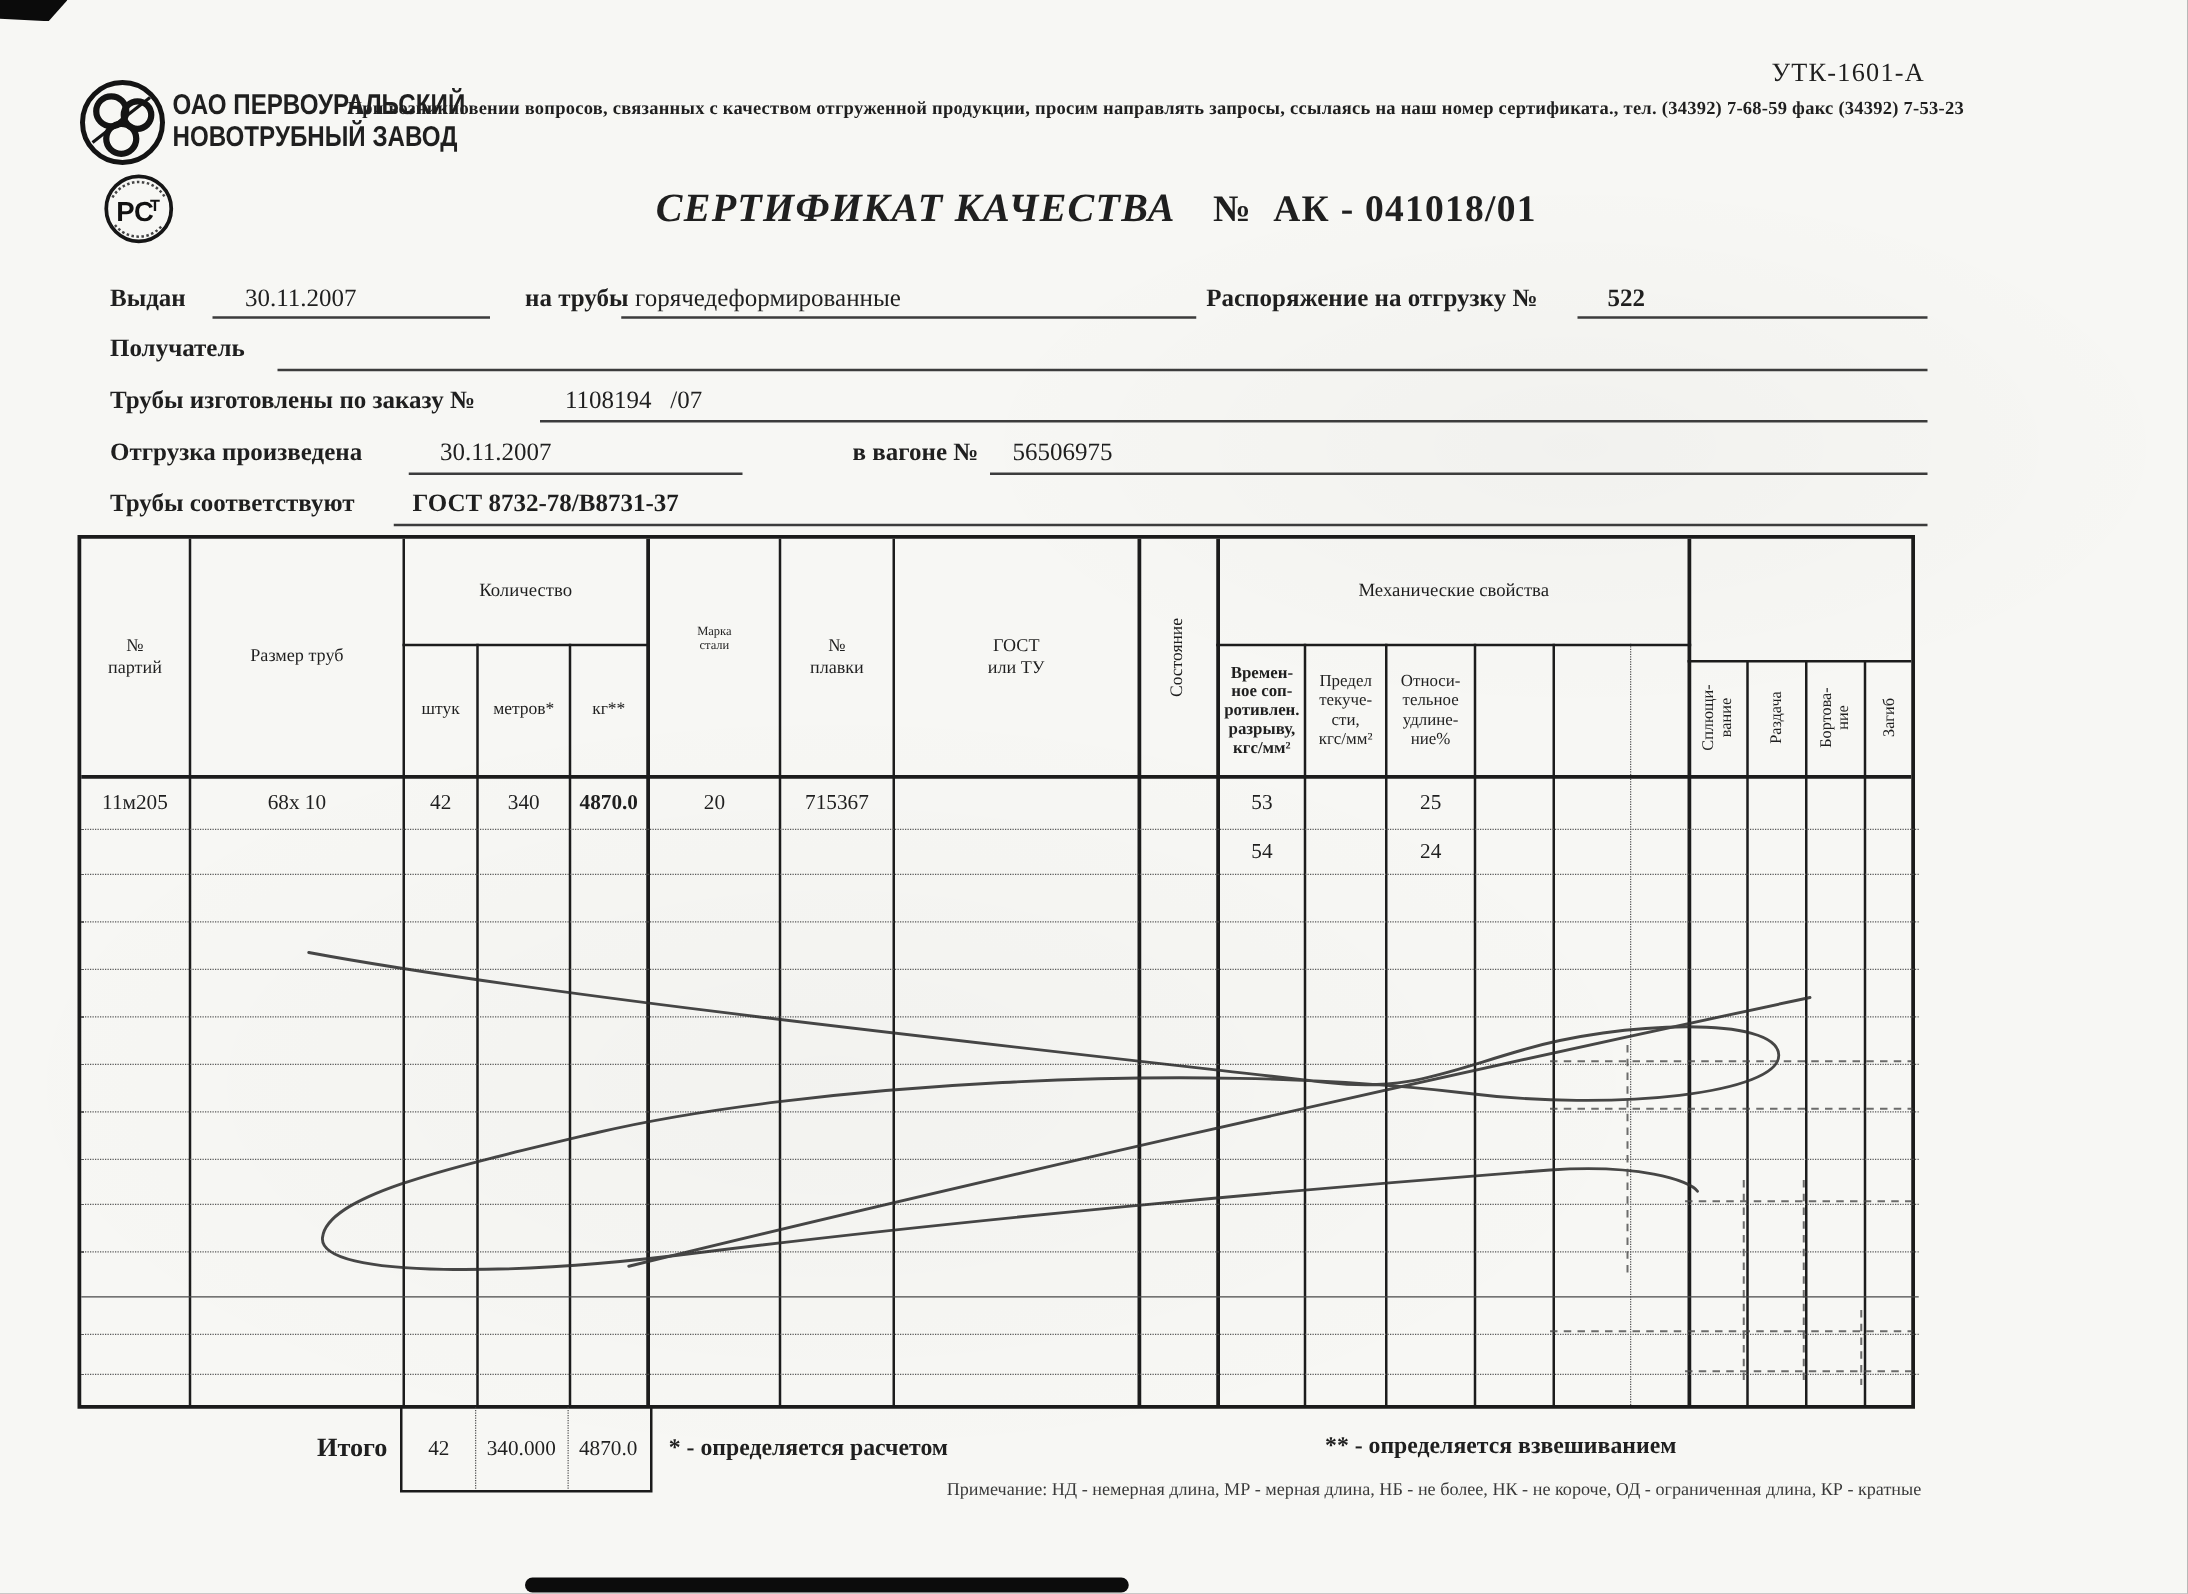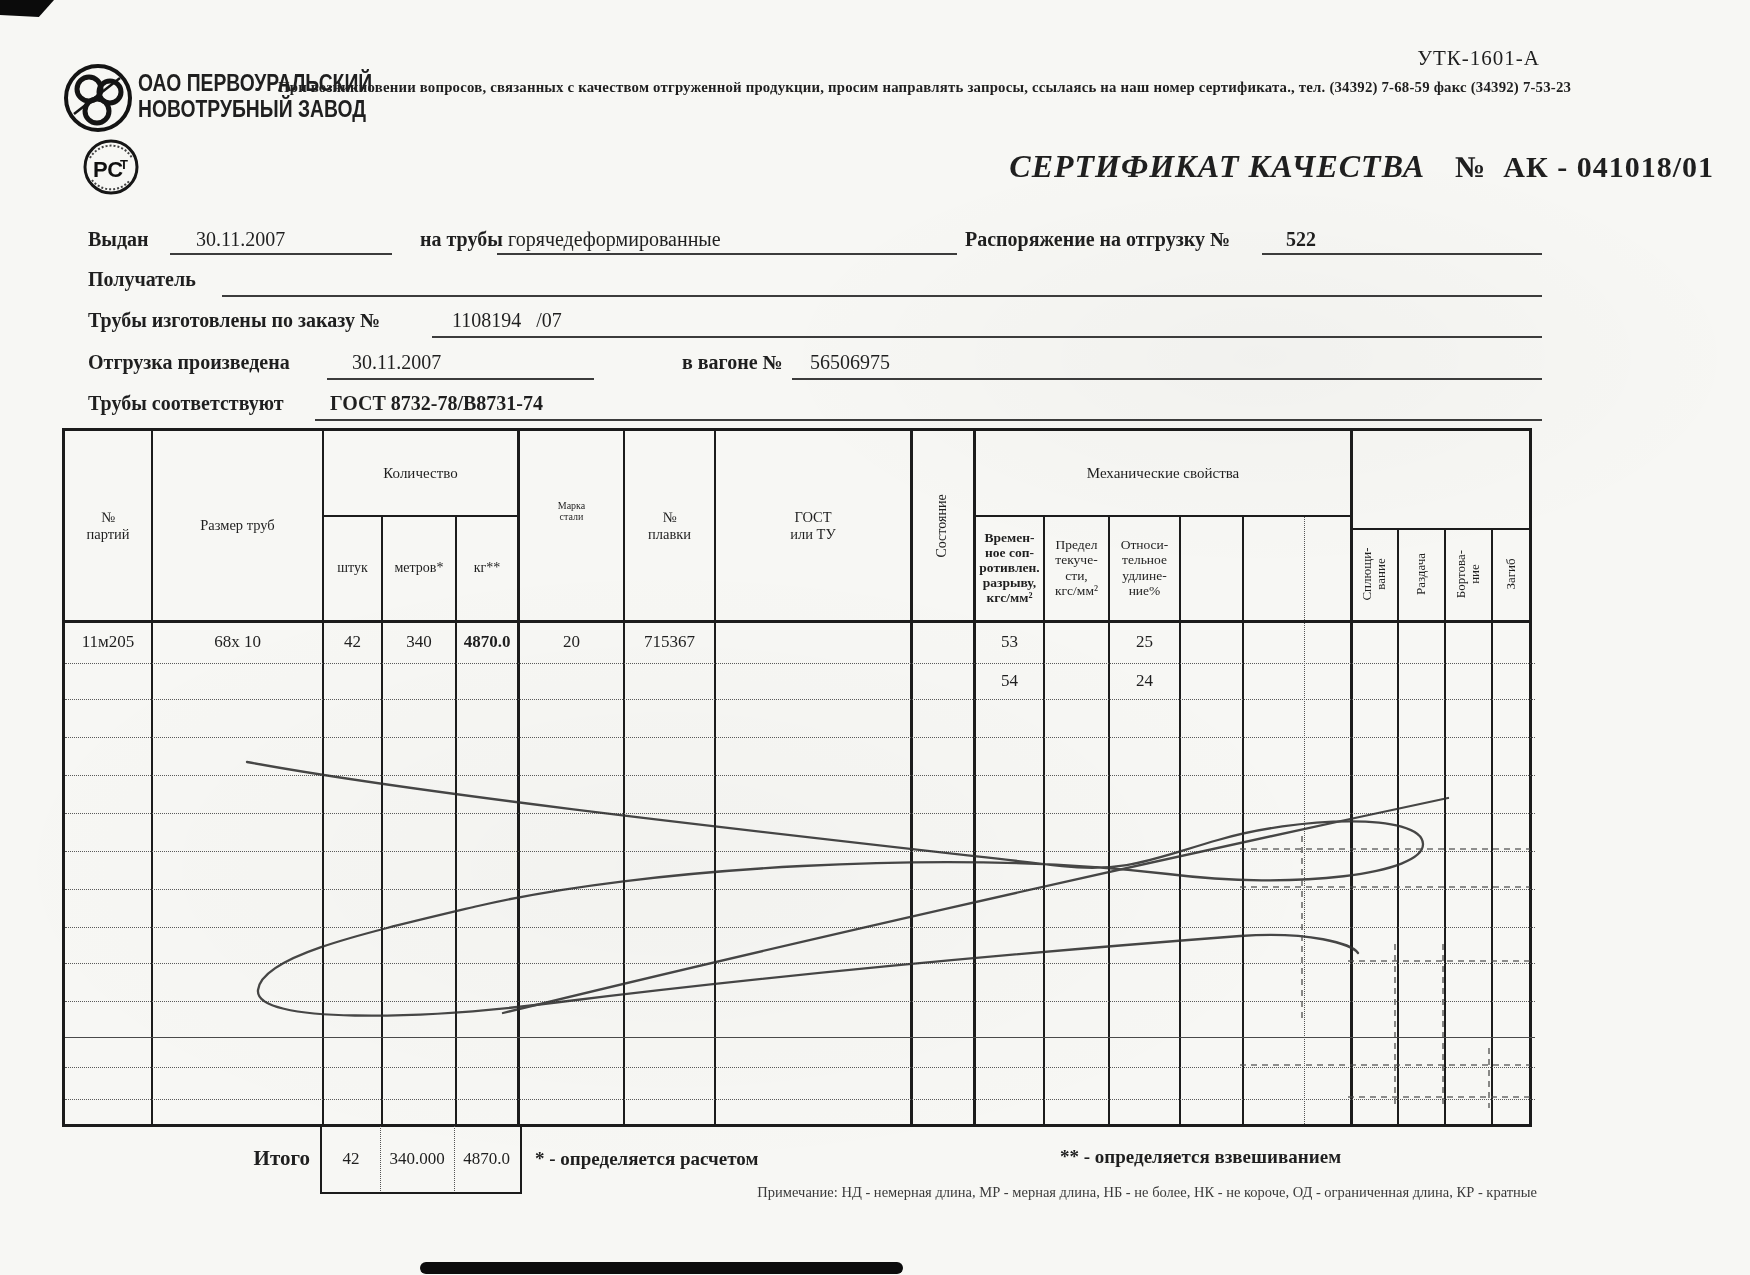--- a/index.html
+++ b/index.html
@@ -56,21 +56,21 @@
   <div class="abs" style="left:80px;top:136px;">
     <svg width="62" height="62" viewBox="0 0 62 62">
       <circle cx="31" cy="31" r="26" fill="none" stroke="#161616" stroke-width="3"></circle>
       <path d="M 10 22 A 24 24 0 0 1 52 22" fill="none" stroke="#444" stroke-width="2" stroke-dasharray="2 2"></path>
       <path d="M 12 44 A 24 24 0 0 0 50 44" fill="none" stroke="#444" stroke-width="2" stroke-dasharray="2 2"></path>
       <text x="13" y="41" font-family="Liberation Sans, sans-serif" font-weight="bold" font-size="22" fill="#111">РС</text>
       <text x="40" y="33" font-family="Liberation Sans, sans-serif" font-weight="bold" font-size="13" fill="#111">Т</text>
     </svg>
   </div>
 
-  <div class="abs" style="left:0;top:148px;width:1714px;text-align:right;white-space:nowrap;">
+  <div class="abs" style="left:0;top:148px;width:1714px;text-align:center;white-space:nowrap;padding-left:20px;">
     <span style="font-size:32px;font-weight:bold;font-style:italic;letter-spacing:1px;">СЕРТИФИКАТ КАЧЕСТВА</span>
     <span style="font-size:30px;font-weight:bold;margin-left:26px;">№</span>
     <span style="font-size:30px;font-weight:bold;margin-left:14px;letter-spacing:1px;">АК - 041018/01</span>
   </div>
 
   <div class="abs label" style="left:88px;top:228px;">Выдан</div>
   <div class="abs value" style="left:196px;top:228px;">30.11.2007</div>
   <div class="uline" style="left:170px;top:253px;width:222px;"></div>
   <div class="abs label" style="left:420px;top:228px;">на трубы</div>
   <div class="abs value" style="left:508px;top:228px;">горячедеформированные</div>
@@ -88,21 +88,21 @@
   <div class="uline" style="left:432px;top:336px;width:1110px;"></div>
 
   <div class="abs label" style="left:88px;top:351px;">Отгрузка произведена</div>
   <div class="abs value" style="left:352px;top:351px;">30.11.2007</div>
   <div class="uline" style="left:327px;top:378px;width:267px;"></div>
   <div class="abs label" style="left:682px;top:351px;">в вагоне №</div>
   <div class="abs value" style="left:810px;top:351px;">56506975</div>
   <div class="uline" style="left:792px;top:378px;width:750px;"></div>
 
   <div class="abs label" style="left:88px;top:392px;">Трубы соответствуют</div>
-  <div class="abs value b" style="left:330px;top:392px;">ГОСТ 8732-78/В8731-74</div>
+  <div class="abs value b" style="left:330px;top:392px;">ГОСТ 8732-78/В8731-37</div>
   <div class="uline" style="left:315px;top:419px;width:1227px;"></div>
 
   <div class="abs" style="left:62px;top:428px;width:1470px;height:699px;border:3px solid #1b1b1b;box-sizing:border-box;">
 
     <div class="vl" style="left:86px;top:0;width:2px;height:693px;"></div>
     <div class="vl" style="left:257px;top:0;width:2px;height:693px;"></div>
     <div class="vl" style="left:316px;top:84px;width:1.5px;height:609px;"></div>
     <div class="vl" style="left:390px;top:84px;width:1.5px;height:609px;"></div>
     <div class="vl" style="left:452px;top:0;width:3px;height:693px;"></div>
     <div class="vl" style="left:558px;top:0;width:2px;height:693px;"></div>

